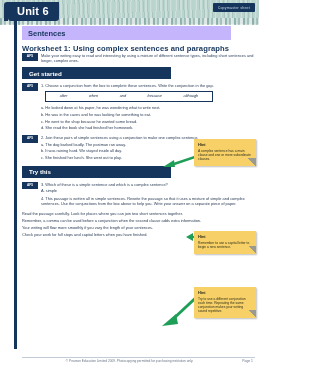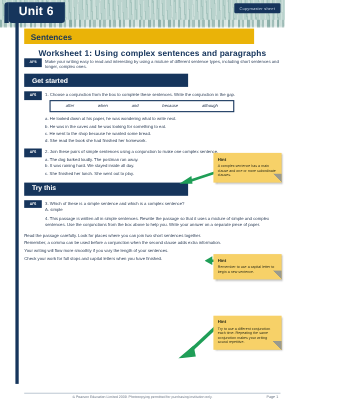--- a/index.html
+++ b/index.html
@@ -50,28 +50,28 @@
     background:#16355c;color:#c9d8e6;
     font-size:3.6px;letter-spacing:.2px;
     padding:2.5px 5px;border-radius:1px;
     z-index:6;white-space:nowrap;
   }
   
   .page{
     position:absolute;left:22px;top:26px;width:233px;
   }
   .sec-light{
-    background:#eab308;color:#16355c;
+    background:#c4b5fd;color:#16355c;
     font-size:7.5px;font-weight:bold;
     padding:2.5px 6px;margin-bottom:4px;
     width:197px;
   }
   .wstitle{
     font-size:7.6px;font-weight:bold;color:#16355c;
-    margin:0 0 0 0;letter-spacing:.1px;text-align:center;
+    margin:0 0 0 0;letter-spacing:.1px;
   }
   .intro-row{display:flex;gap:3px;align-items:flex-start;margin-bottom:4px;}
   .afl{
     background:#16355c;color:#ffffff;
     font-size:3.4px;font-weight:bold;line-height:3.8px;
     padding:2px 2.5px;min-width:11px;text-align:center;
     flex:0 0 auto;
   }
   .intro-txt{font-size:3.9px;line-height:5px;color:#32445e;}
   .sec-dark{

